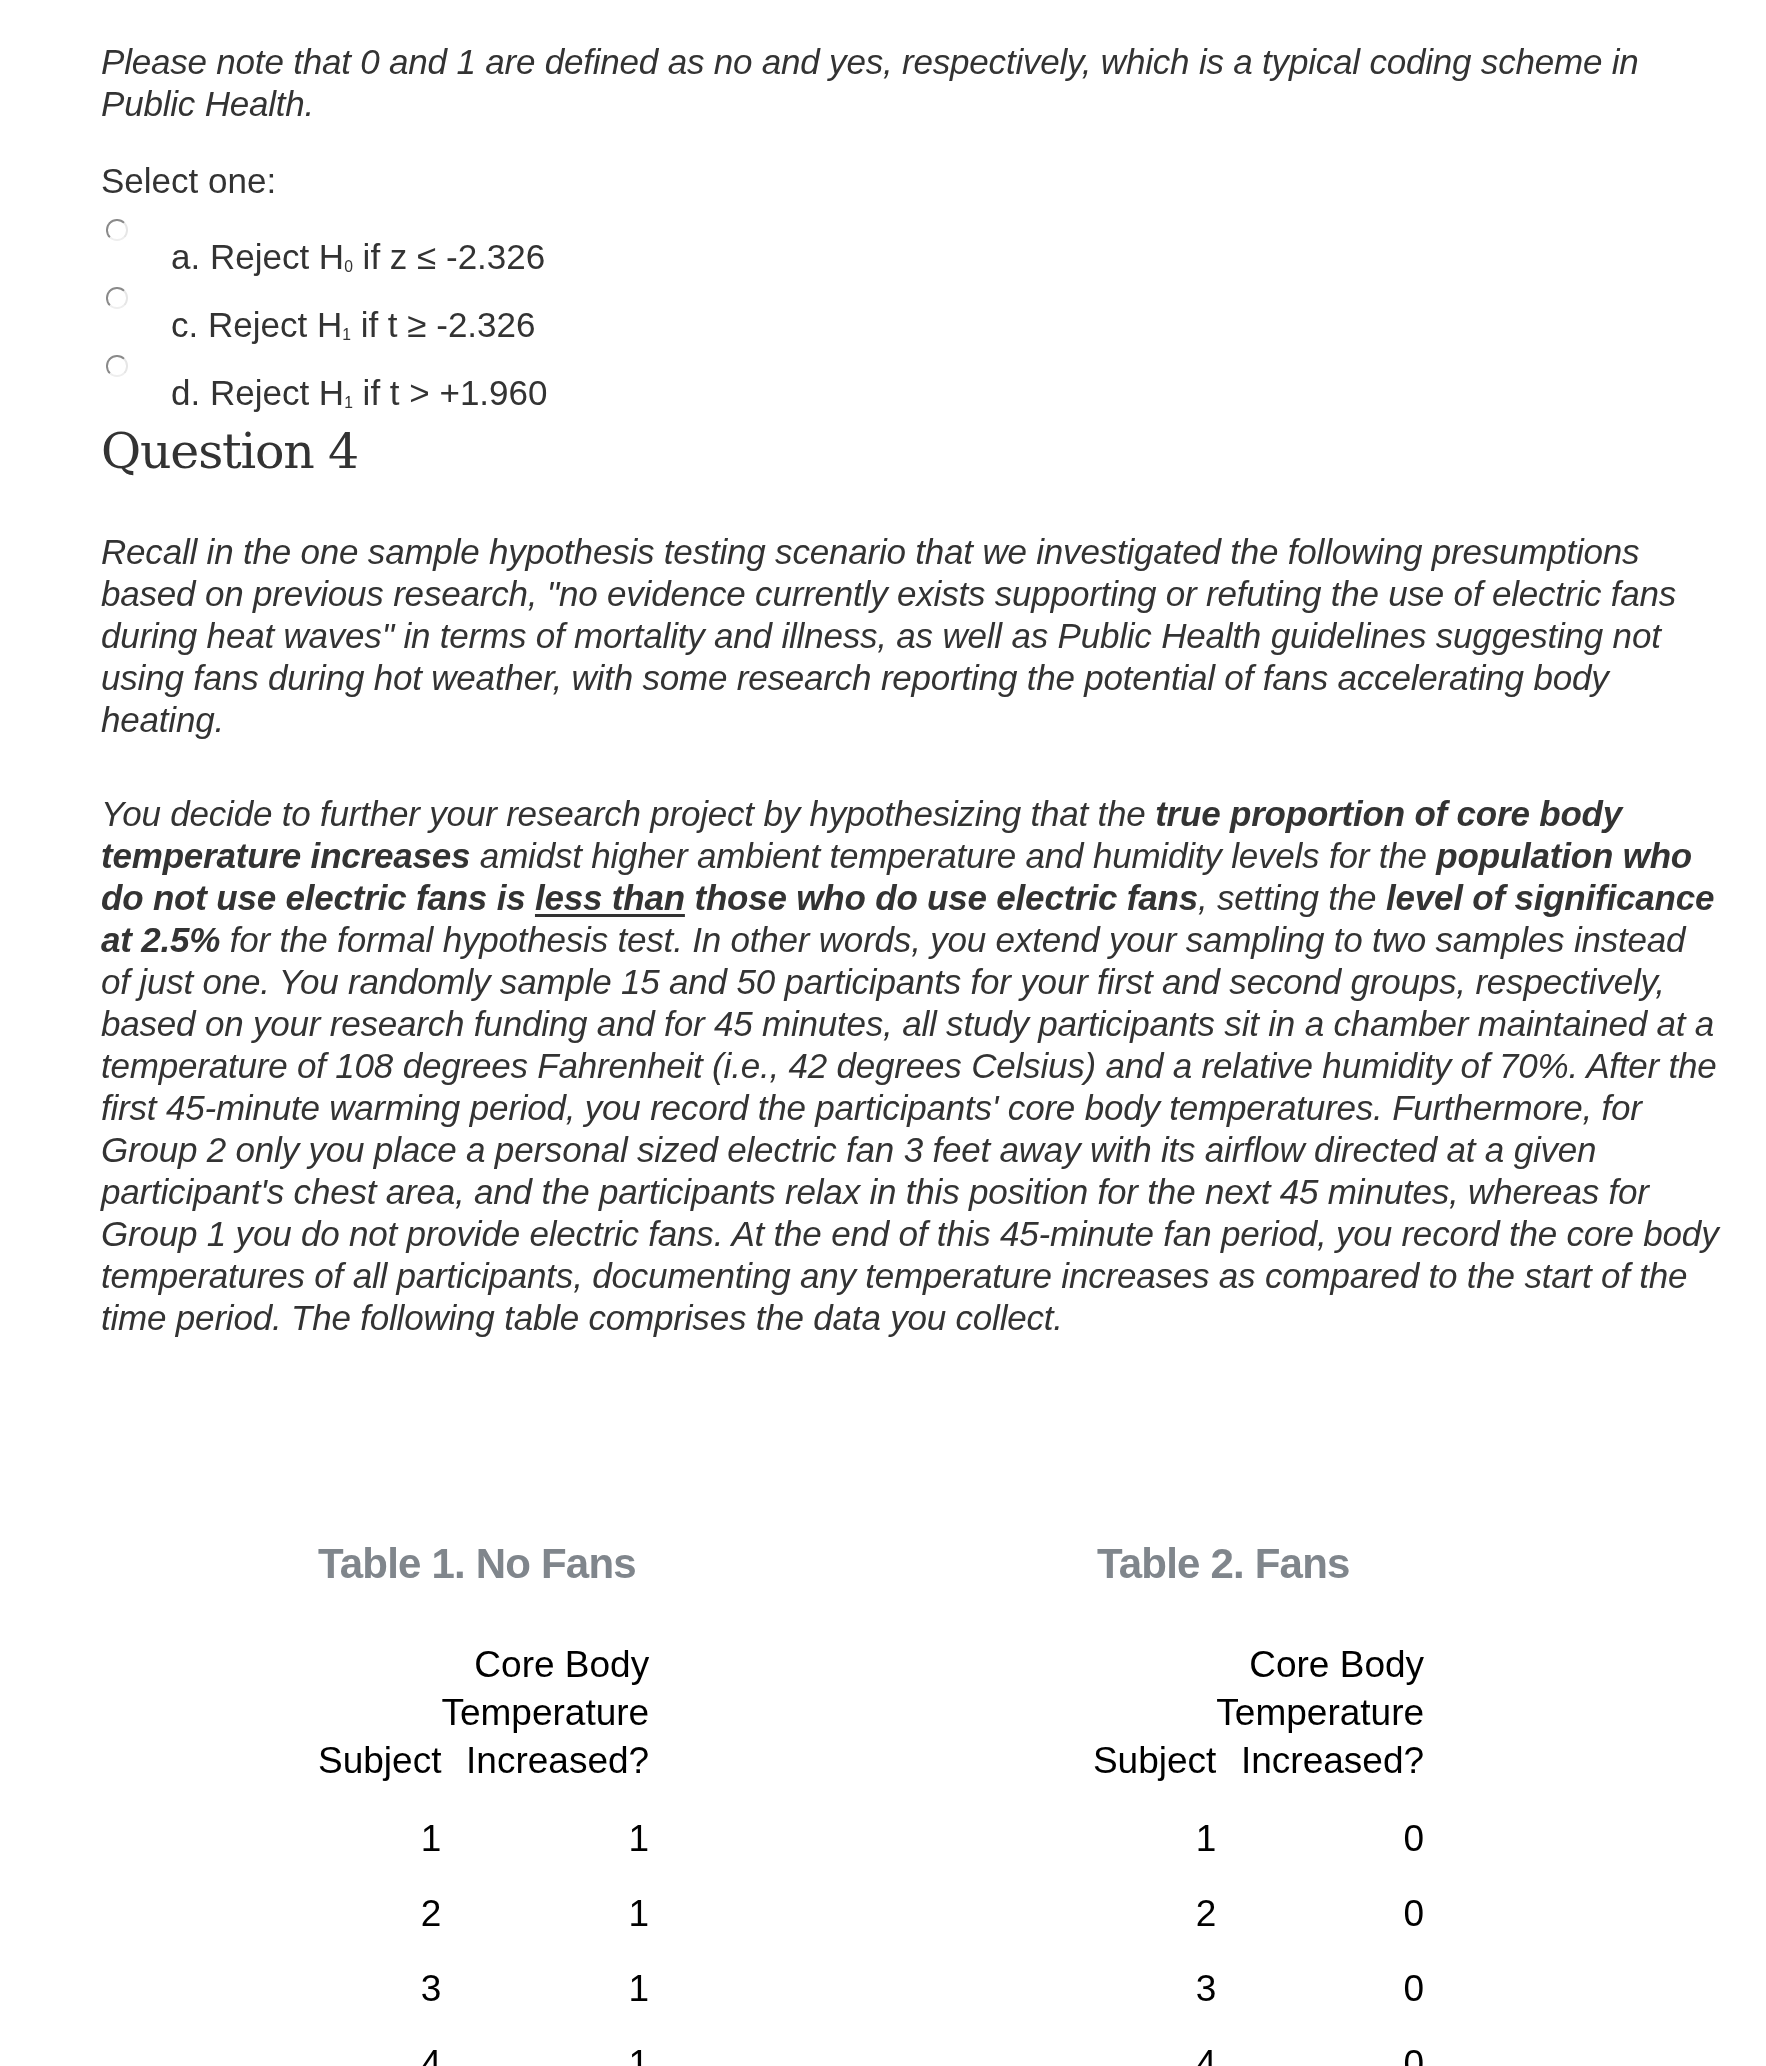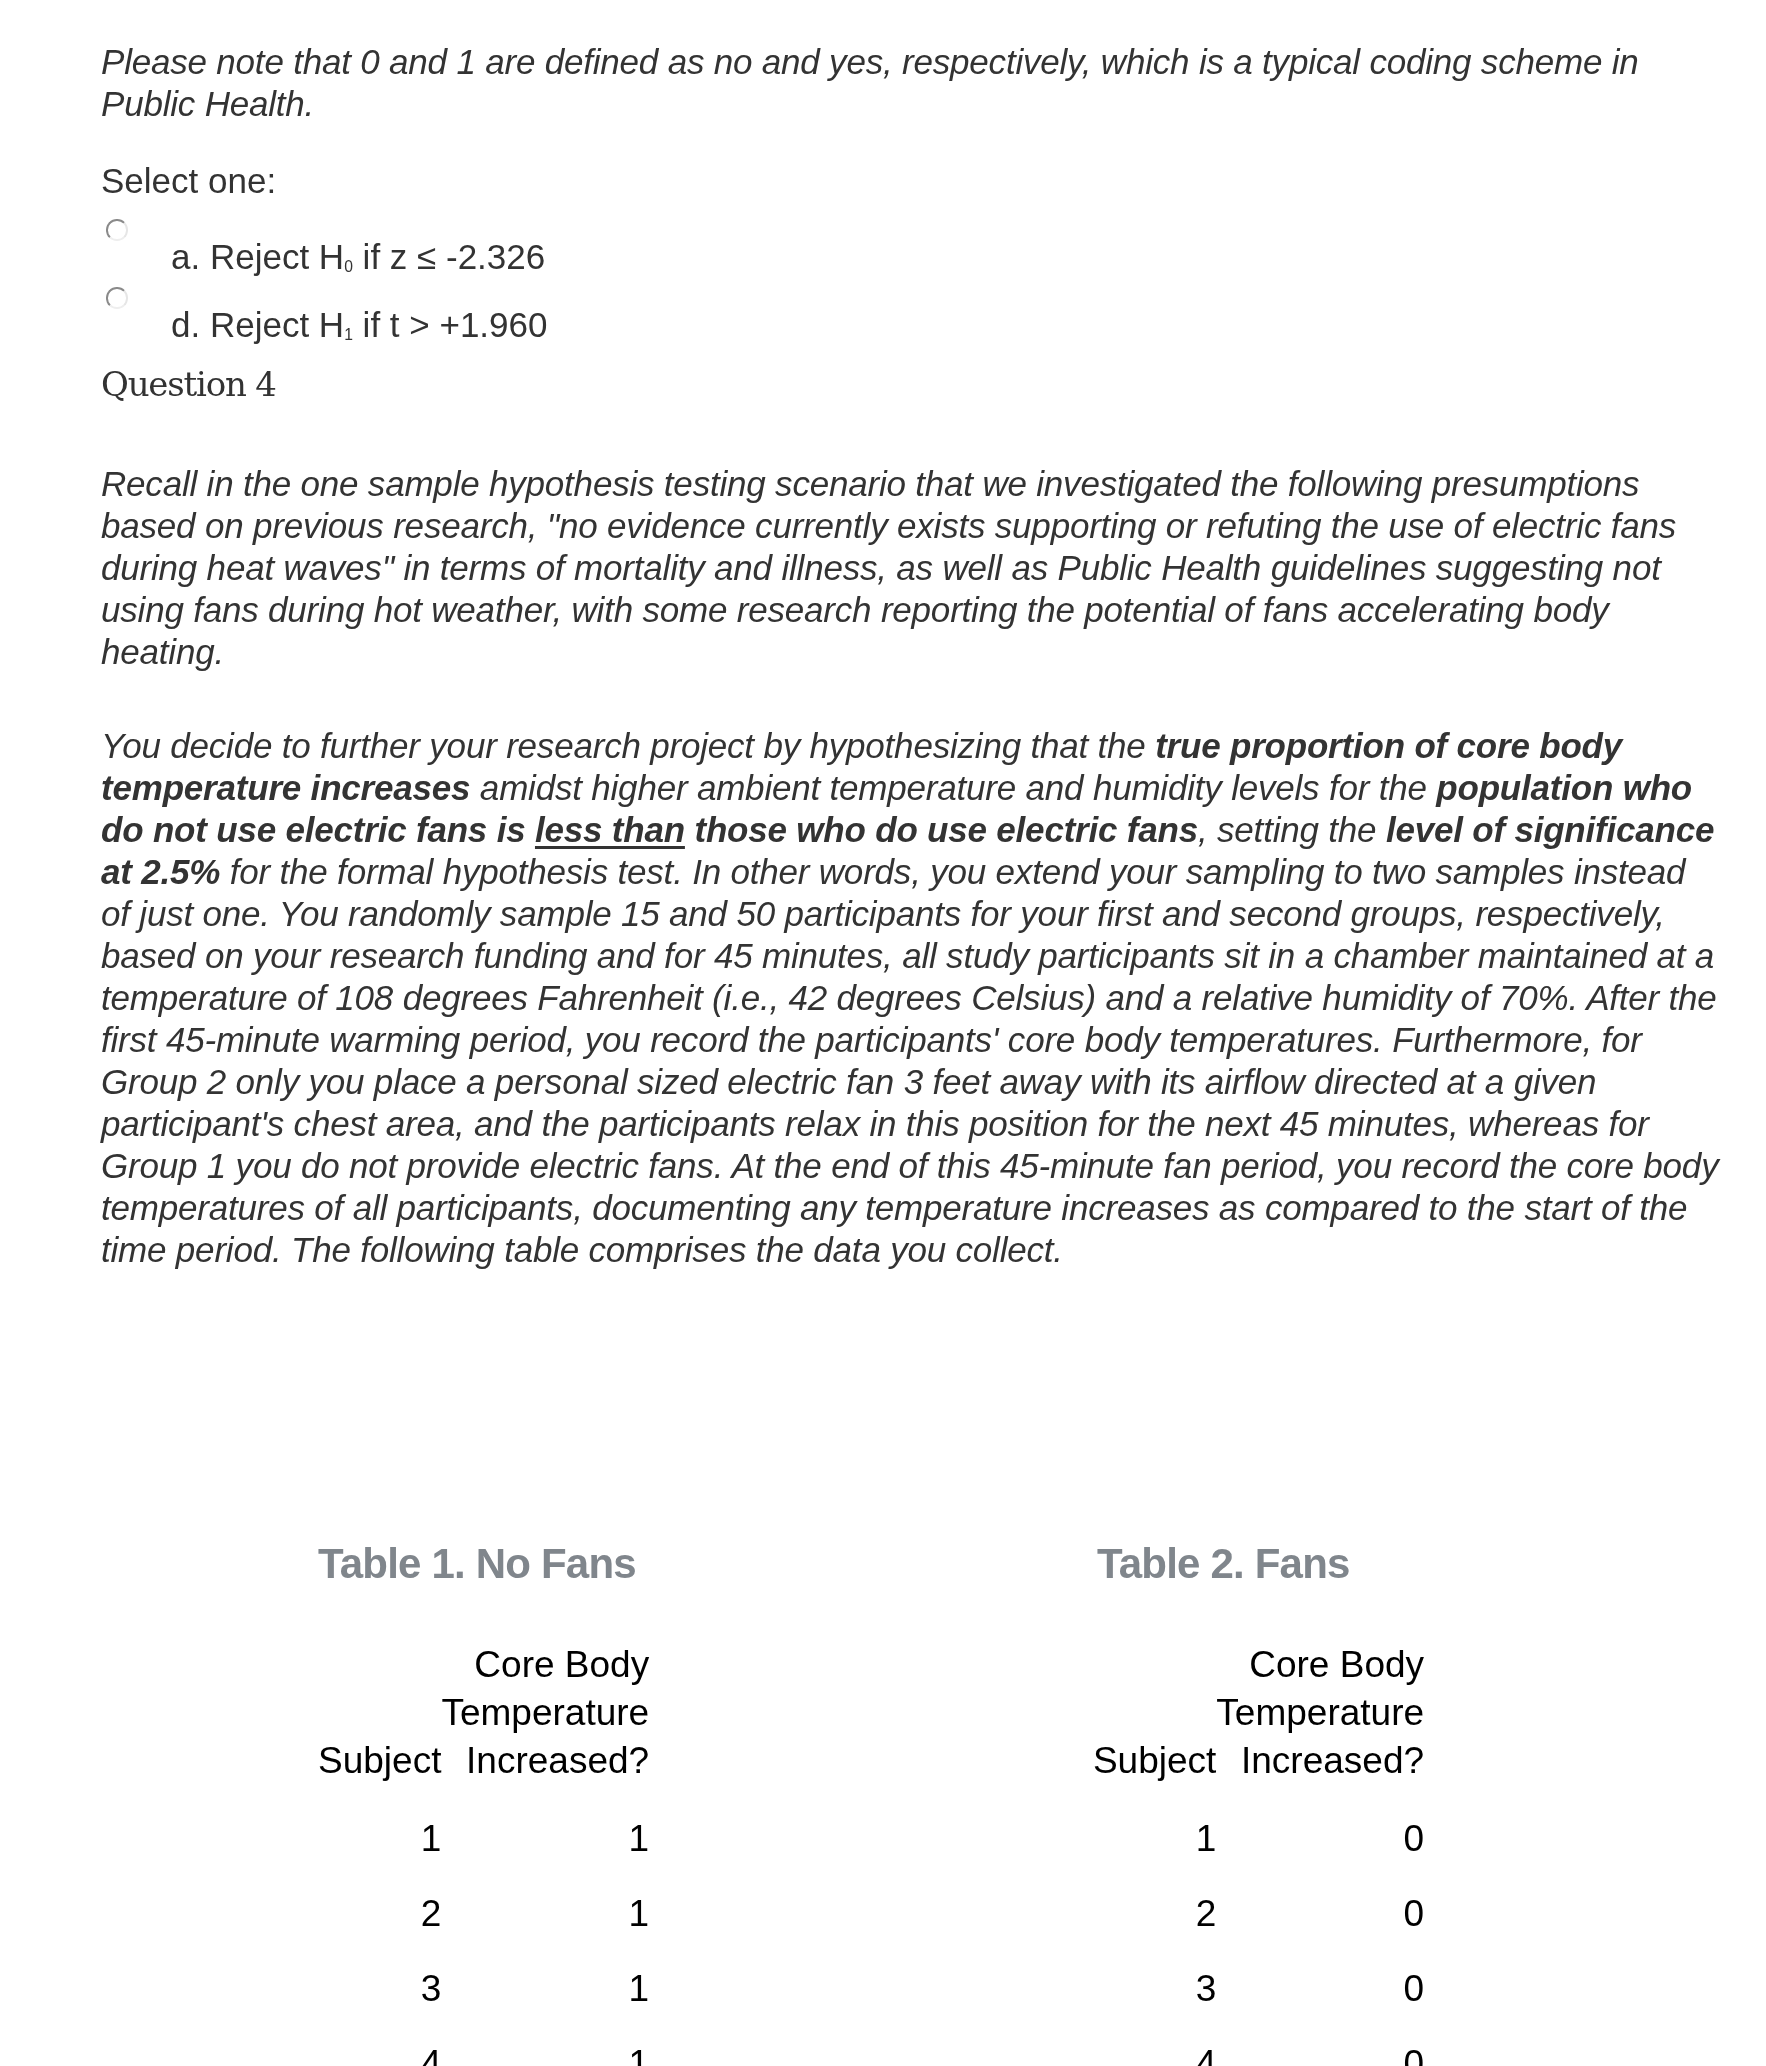--- a/index.html
+++ b/index.html
@@ -65,21 +65,21 @@
       white-space: nowrap;
       cursor: pointer;
     }
     .option-label sub {
       font-size: 15.7px;
       vertical-align: -3.3px;
       line-height: 0;
     }
     .question-title {
       font-family: "DejaVu Serif", "Liberation Serif", serif;
-      font-size: 34px;
+      font-size: 49px;
       line-height: 50px;
       color: #333333;
       margin-top: 3.3px;
       font-weight: normal;
       letter-spacing: -1.2px;
     }
     .q-para-1 { margin-top: 54px; }
     .q-para-2 { margin-top: 52px; }
     .q-para-2 b { font-weight: bold; }
     .q-para-2 u { text-decoration: underline; text-decoration-thickness: 3.3px; text-underline-offset: 4.1px; }
@@ -143,20 +143,24 @@
 
   <div class="select-label">Select one:</div>
 
   <div class="options">
     <div class="option">
       <span class="radio"></span>
       <span class="option-label"><span>a.</span> <span>Reject H</span><sub>0</sub><span> if z ≤ -2.326</span></span>
     </div>
     <div class="option">
       <span class="radio"></span>
+      <span class="option-label"><span>c.</span> <span>Reject H</span><sub>1</sub><span> if t ≥ -2.326</span></span>
+    </div>
+    <div class="option">
+      <span class="radio"></span>
       <span class="option-label"><span>d.</span> <span>Reject H</span><sub>1</sub><span> if t &gt; +1.960</span></span>
     </div>
   </div>
 
   <h2 class="question-title">Question 4</h2>
 
   <p class="para q-para-1">Recall in the one sample hypothesis testing scenario that we investigated the following presumptions based on previous research, "no evidence currently exists supporting or refuting the use of electric fans during heat waves" in terms of mortality and illness, as well as Public Health guidelines suggesting not using fans during hot weather, with some research reporting the potential of fans accelerating body heating.</p>
 
   <p class="para q-para-2"><span>You decide to further your research project by hypothesizing that the </span><b>true proportion of core body temperature increases</b><span> amidst higher ambient temperature and humidity levels for the </span><b>population who do not use electric fans is </b><b><u>less than</u></b><b> those who do use electric fans</b><span>, setting the </span><b>level of significance at 2.5%</b><span> for the formal hypothesis test. In other words, you extend your sampling to two samples instead of just one. You randomly sample 15 and 50 participants for your first and second groups, respectively, based on your research funding and for 45 minutes, all study participants sit in a chamber maintained at a temperature of 108 degrees Fahrenheit (i.e., 42 degrees Celsius) and a relative humidity of 70%. After the first 45-minute warming period, you record the participants' core body temperatures. Furthermore, for Group 2 only you place a personal sized electric fan 3 feet away with its airflow directed at a given participant's chest area, and the participants relax in this position for the next 45 minutes, whereas for Group 1 you do not provide electric fans. At the end of this 45-minute fan period, you record the core body temperatures of all participants, documenting any temperature increases as compared to the start of the time period. The following table comprises the data you collect.</span></p>
 

